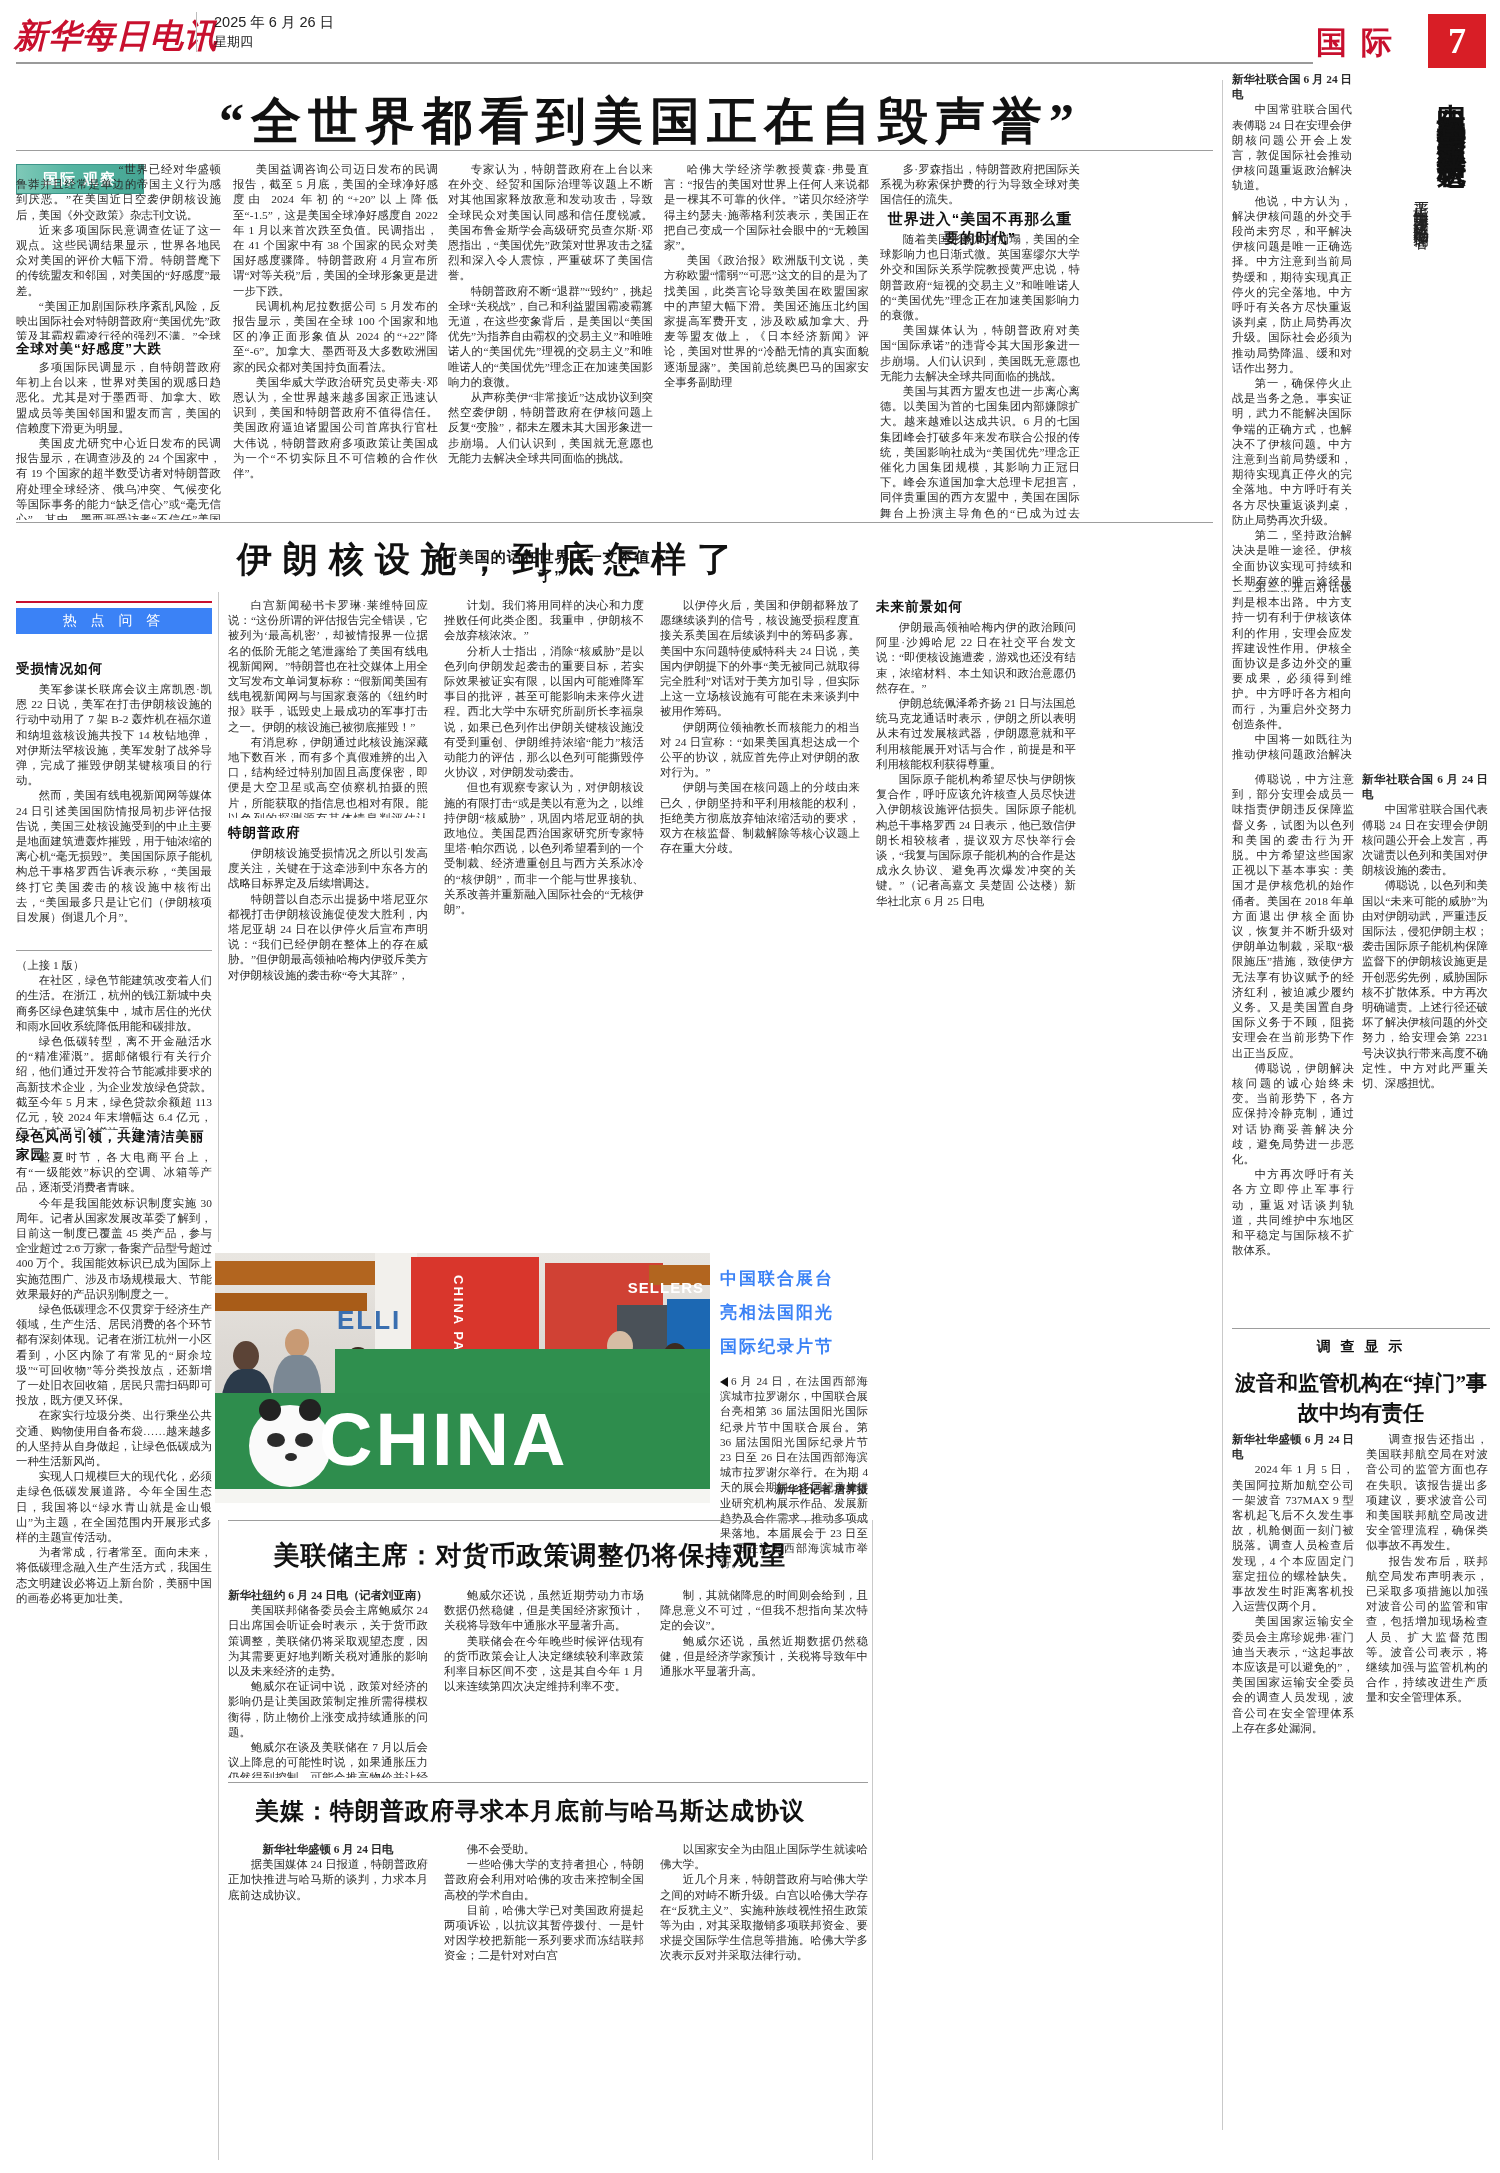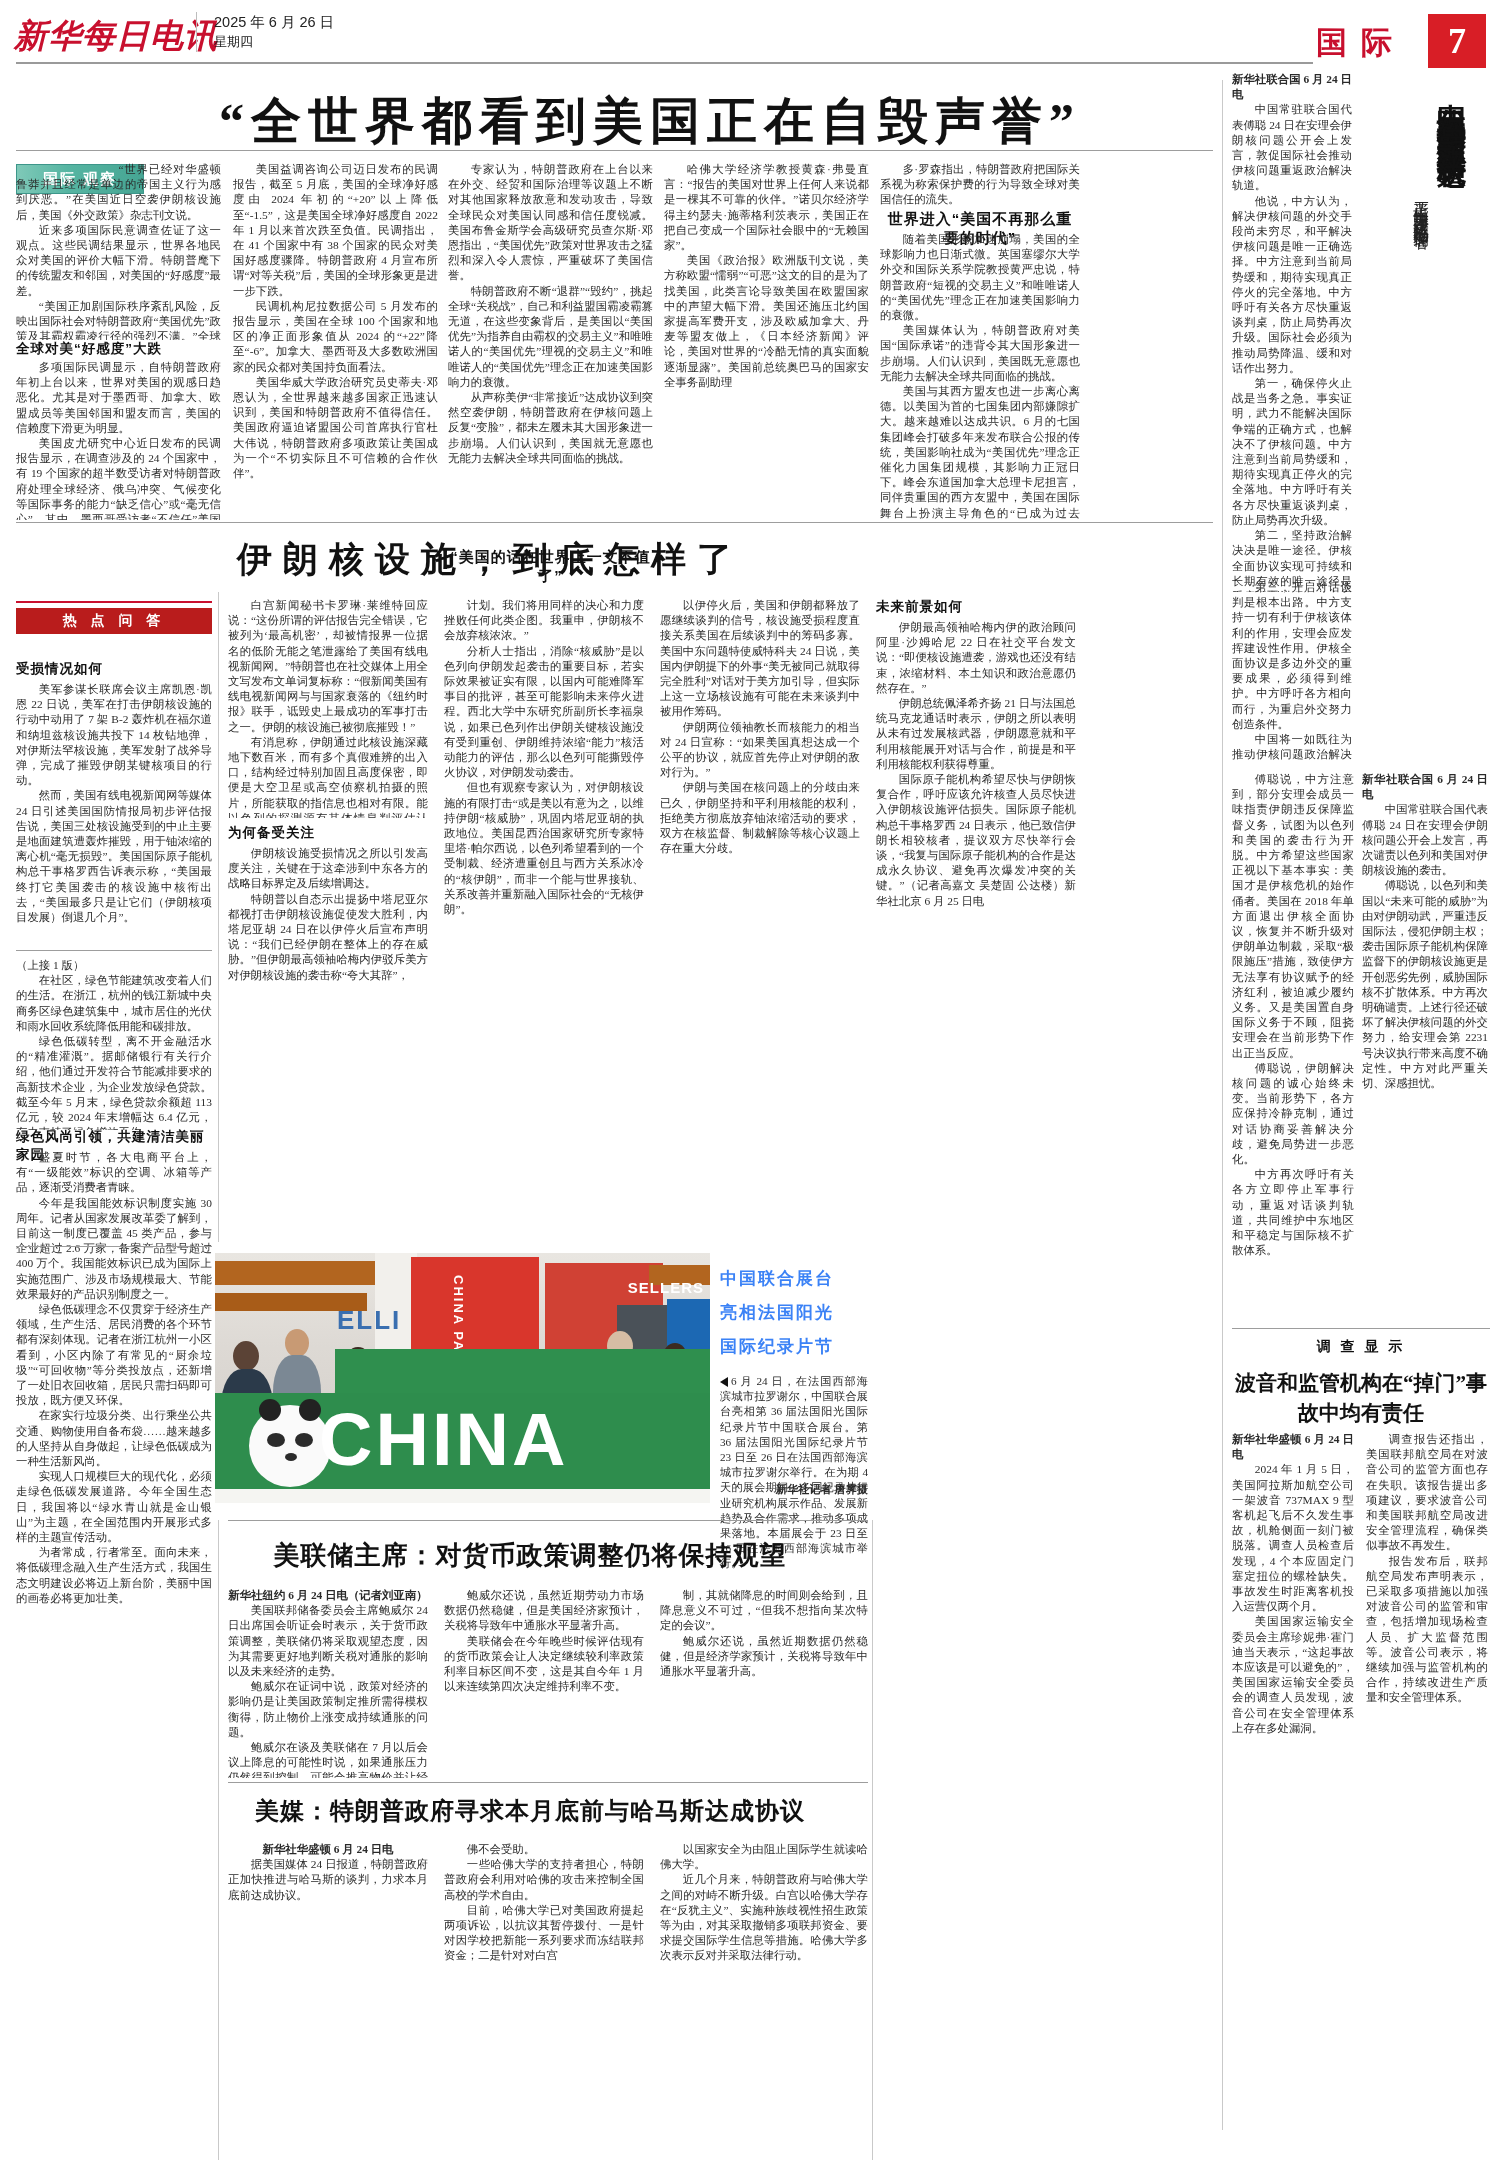--- a/index.html
+++ b/index.html
@@ -92,23 +92,23 @@
   }
   .h-big2 {
     position:absolute; left:120px; top:536px; width:740px;
     text-align:center;
     font-size:35px; font-weight:bold; letter-spacing:11px;
     color:#111; font-family:"Liberation Serif",serif;
     white-space:nowrap;
   }
   .banner-qa {
     position:absolute; left:16px; top:608px; width:196px; height:26px;
-    background:#b91c1c; color:#fff;
+    background:#3b82f6; color:#fff;
     display:flex; align-items:center; justify-content:center;
-    font-size:14px; font-weight:bold; letter-spacing:5px;
+    font-size:14px; font-weight:normal; letter-spacing:5px;
     font-family:"Liberation Sans",sans-serif;
   }
   .banner-qa-l { position:absolute; left:16px; top:601px; width:196px; height:2px; background:#c8102e; }
 
   .subhead {
     position:absolute;
     font-weight:bold; font-size:13.5px;
     text-align:left; color:#111;
     font-family:"Liberation Sans",sans-serif;
     letter-spacing:1px;
@@ -302,21 +302,21 @@
 <div class="subhead" style="left:16px; top:660px; width:196px;">受损情况如何</div>
 <div class="col" style="left:16px; top:682px; width:196px; height:260px;">
   <p>美军参谋长联席会议主席凯恩·凯恩 22 日说，美军在打击伊朗核设施的行动中动用了 7 架 B-2 轰炸机在福尔道和纳坦兹核设施共投下 14 枚钻地弹，对伊斯法罕核设施，美军发射了战斧导弹，完成了摧毁伊朗某键核项目的行动。</p>
   <p>然而，美国有线电视新闻网等媒体 24 日引述美国国防情报局初步评估报告说，美国三处核设施受到的中止主要是地面建筑遭轰炸摧毁，用于铀浓缩的离心机“毫无损毁”。美国国际原子能机构总干事格罗西告诉表示称，“美国最终打它美国袭击的核设施中核衔出去，“美国最多只是让它们（伊朗核项目发展）倒退几个月”。</p>
 </div>
 
 <div class="col" style="left:228px; top:598px; width:200px; height:220px;">
   <p>白宫新闻秘书卡罗琳·莱维特回应说：“这份所谓的评估报告完全错误，它被列为‘最高机密’，却被情报界一位据名的低阶无能之笔泄露给了美国有线电视新闻网。”特朗普也在社交媒体上用全文写发布文单词复标称：“假新闻美国有线电视新闻网与与国家衰落的《纽约时报》联手，诋毁史上最成功的军事打击之一。伊朗的核设施已被彻底摧毁！”</p>
   <p>有消息称，伊朗通过此核设施深藏地下数百米，而有多个真假难辨的出入口，结构经过特别加固且高度保密，即便是大空卫星或高空侦察机拍摄的照片，所能获取的指信息也相对有限。能以色列的探测源有其体情息判评估认为，美以对伊朗核设施的空袭并未知伊朗摧毁“彻底清除”了伊朗核项目，但使伊核计划“延迟了数年”。</p>
 </div>
-<div class="subhead" style="left:228px; top:824px; width:200px;">为何备受关注</div>
+<div class="subhead" style="left:228px; top:824px; width:200px;">特朗普政府</div>
 <div class="col" style="left:228px; top:846px; width:200px; height:396px;">
   <p>伊朗核设施受损情况之所以引发高度关注，关键在于这牵涉到中东各方的战略目标界定及后续增调达。</p>
   <p>特朗普以自态示出提扬中塔尼亚尔都视打击伊朗核设施促使发大胜利，内塔尼亚胡 24 日在以伊停火后宣布声明说：“我们已经伊朗在整体上的存在威胁。”但伊朗最高领袖哈梅内伊驳斥美方对伊朗核设施的袭击称“夸大其辞”，</p>
 </div>
 
 <div class="col" style="left:444px; top:598px; width:200px; height:644px;">
   <p>计划。我们将用同样的决心和力度挫败任何此类企图。我重申，伊朗核不会放弃核浓浓。”</p>
   <p>分析人士指出，消除“核威胁”是以色列向伊朗发起袭击的重要目标，若实际效果被证实有限，以国内可能难降军事目的批评，甚至可能影响未来停火进程。西北大学中东研究所副所长李福泉说，如果已色列作出伊朗关键核设施没有受到重创、伊朗维持浓缩“能力”核活动能力的评估，那么以色列可能撕毁停火协议，对伊朗发动袭击。</p>
   <p>但也有观察专家认为，对伊朗核设施的有限打击“或是美以有意为之，以维持伊朗“核威胁”，巩固内塔尼亚胡的执政地位。美国昆西治国家研究所专家特里塔·帕尔西说，以色列希望看到的一个受制裁、经济遭重创且与西方关系冰冷的“核伊朗”，而非一个能与世界接轨、关系改善并重新融入国际社会的“无核伊朗”。</p>
 </div>

